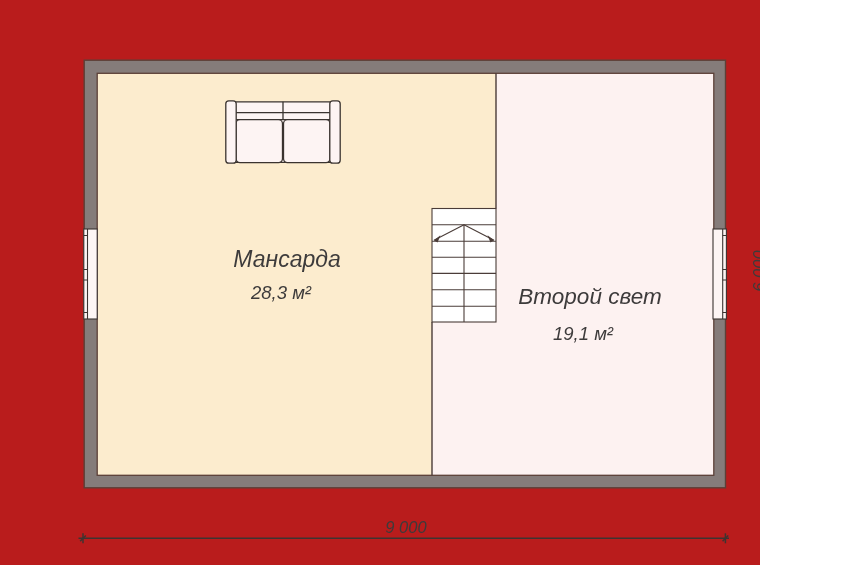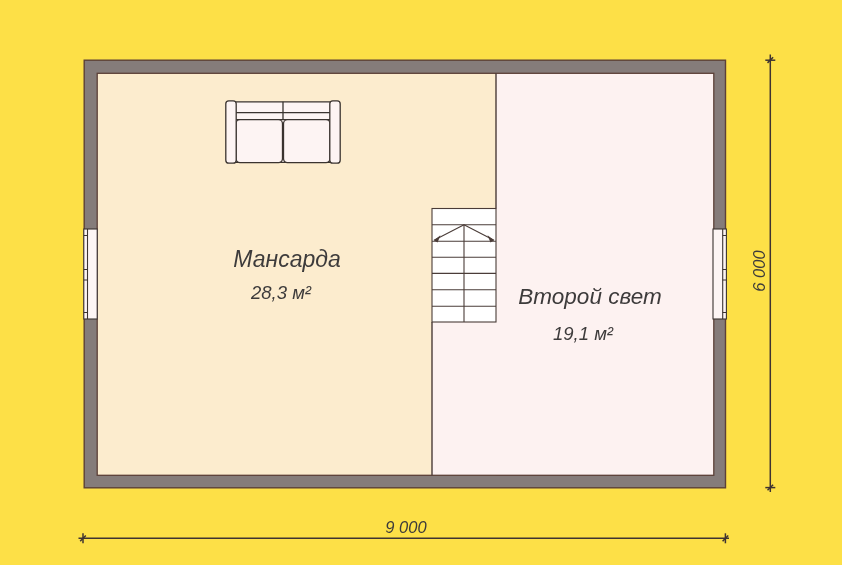--- a/index.html
+++ b/index.html
@@ -1,16 +1,16 @@
 <!DOCTYPE html>
 <html><head>
 <meta charset="utf-8">
 <style>
   html,body{margin:0;padding:0;background:#ffffff;}
-  .page{position:relative;width:842px;height:565px;background:#fde047;overflow:hidden;
+  .page{position:relative;width:760px;height:565px;background:#b91c1c;overflow:hidden;
         font-family:"Liberation Sans", sans-serif;}
   svg{position:absolute;left:0;top:0;filter:blur(0.35px);}
 </style>
 </head>
 <body>
 <div class="page">
 <svg width="842" height="565" viewBox="0 0 842 565">
 
   <rect x="84.2" y="60.2" width="641.3" height="427.6" fill="#857c7a" stroke="#5c4038" stroke-width="1.4"></rect>
 

